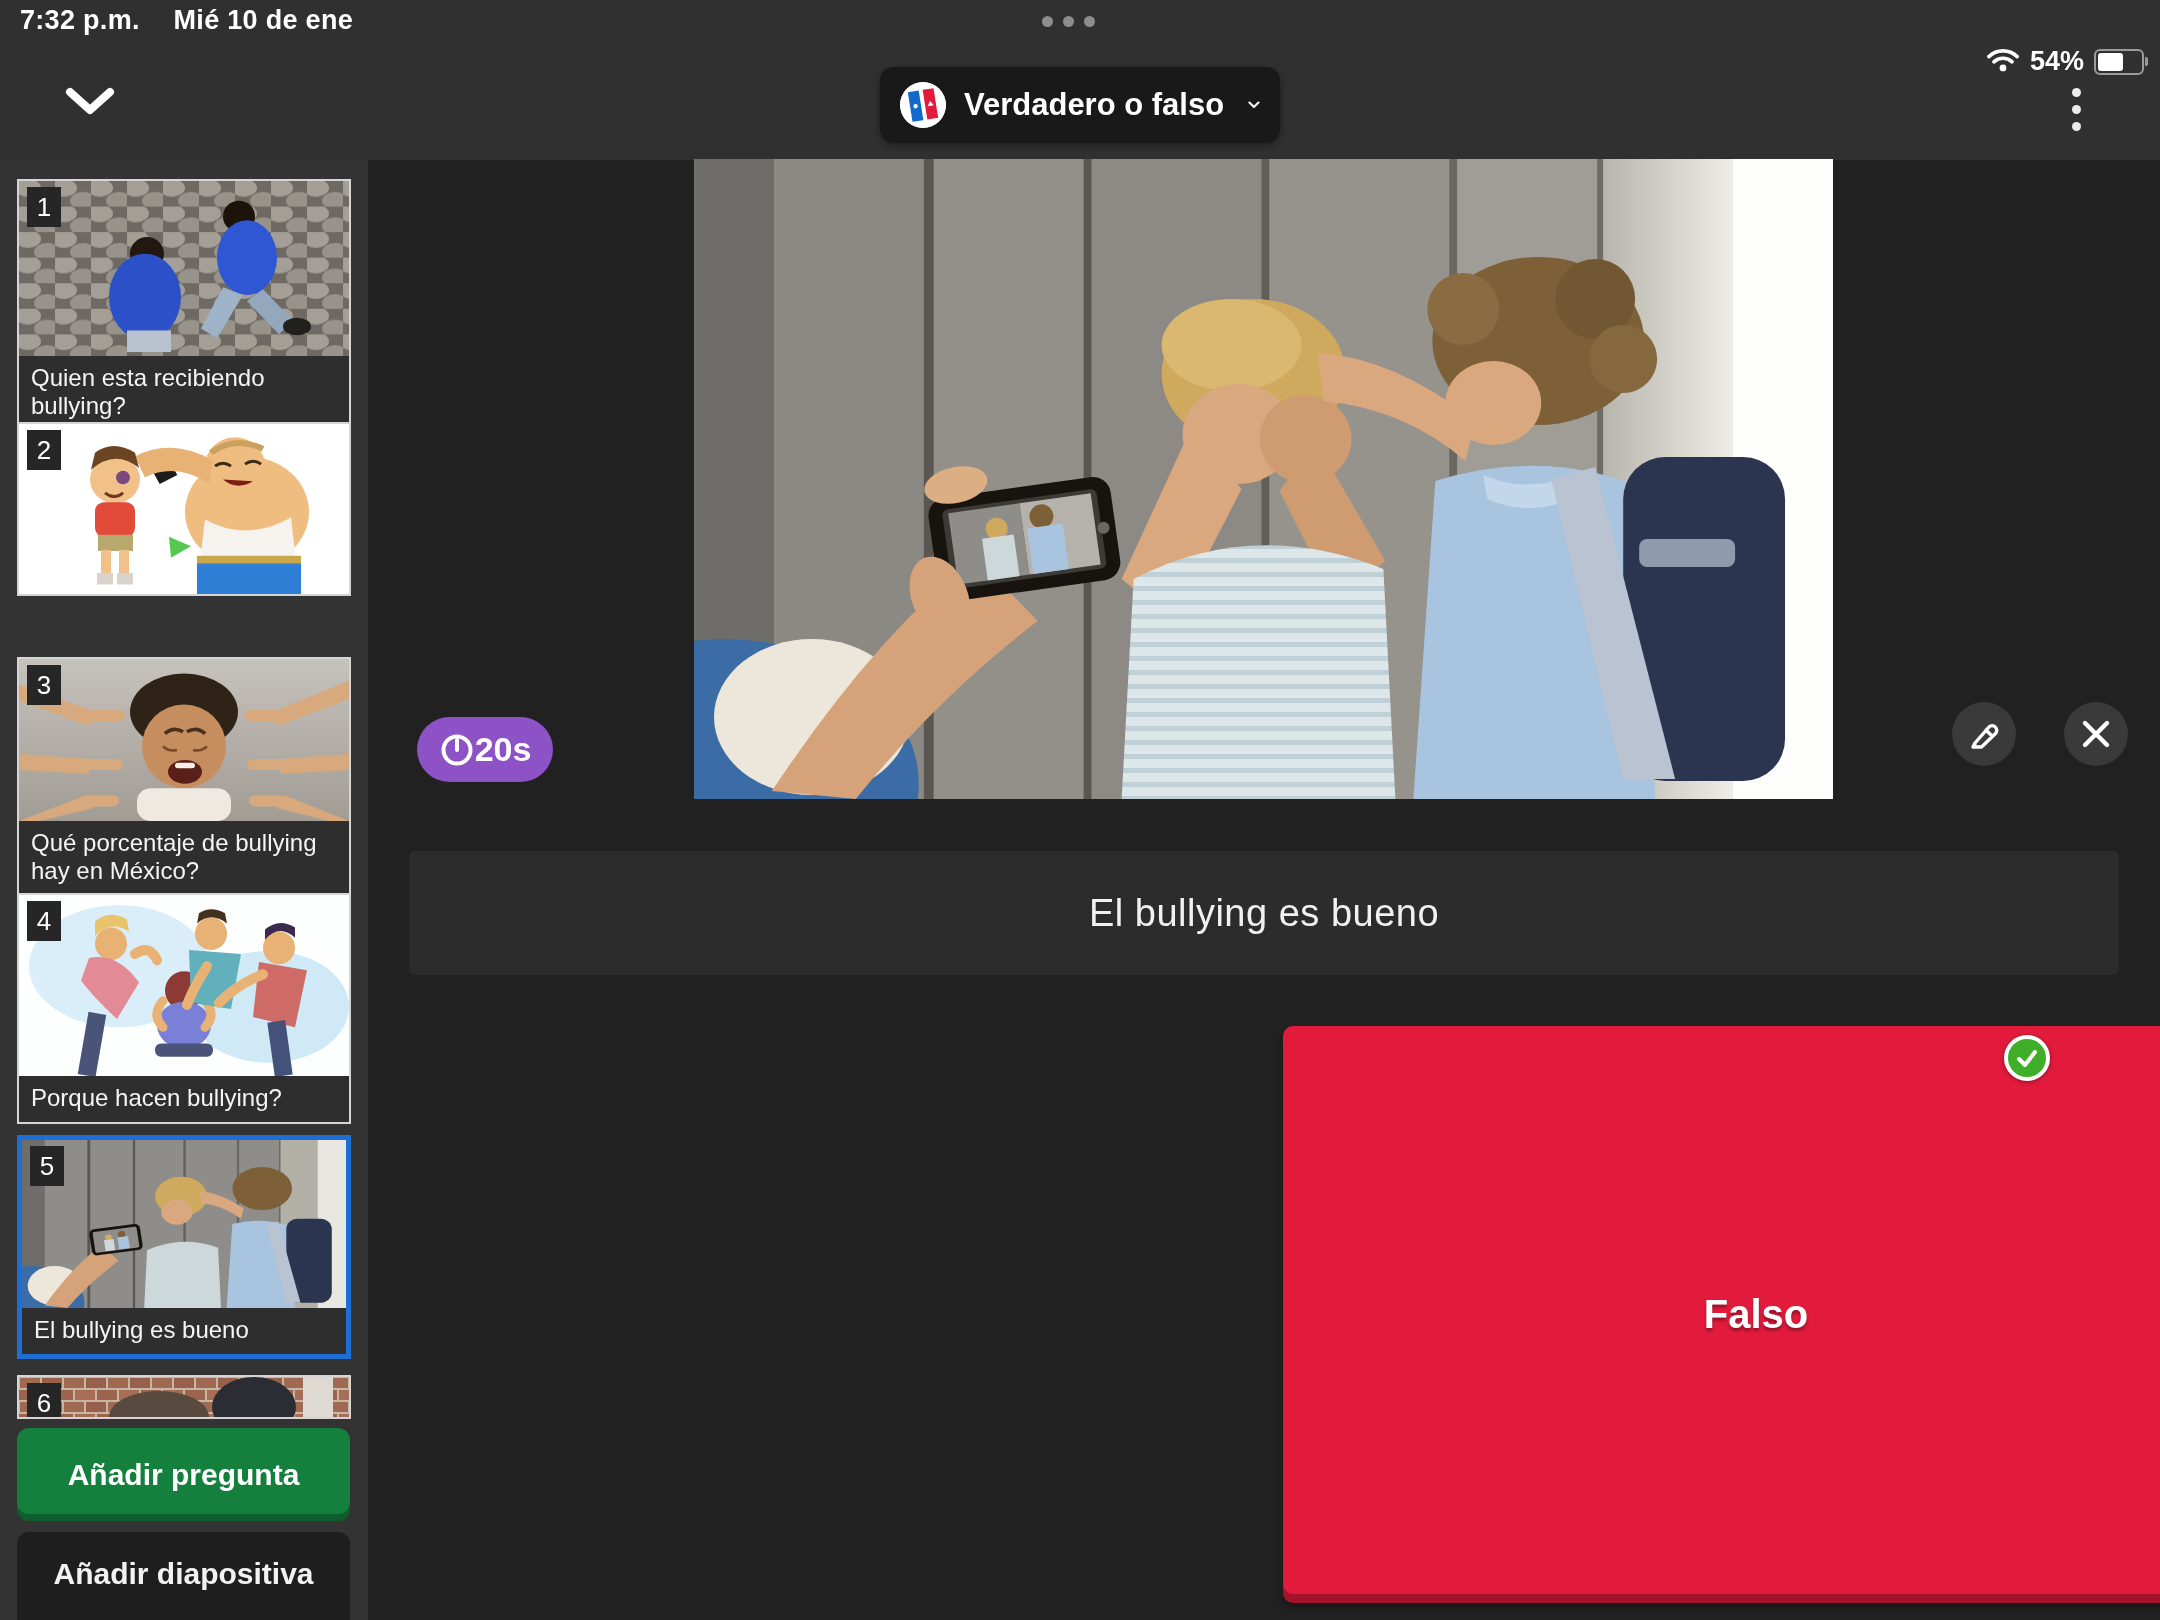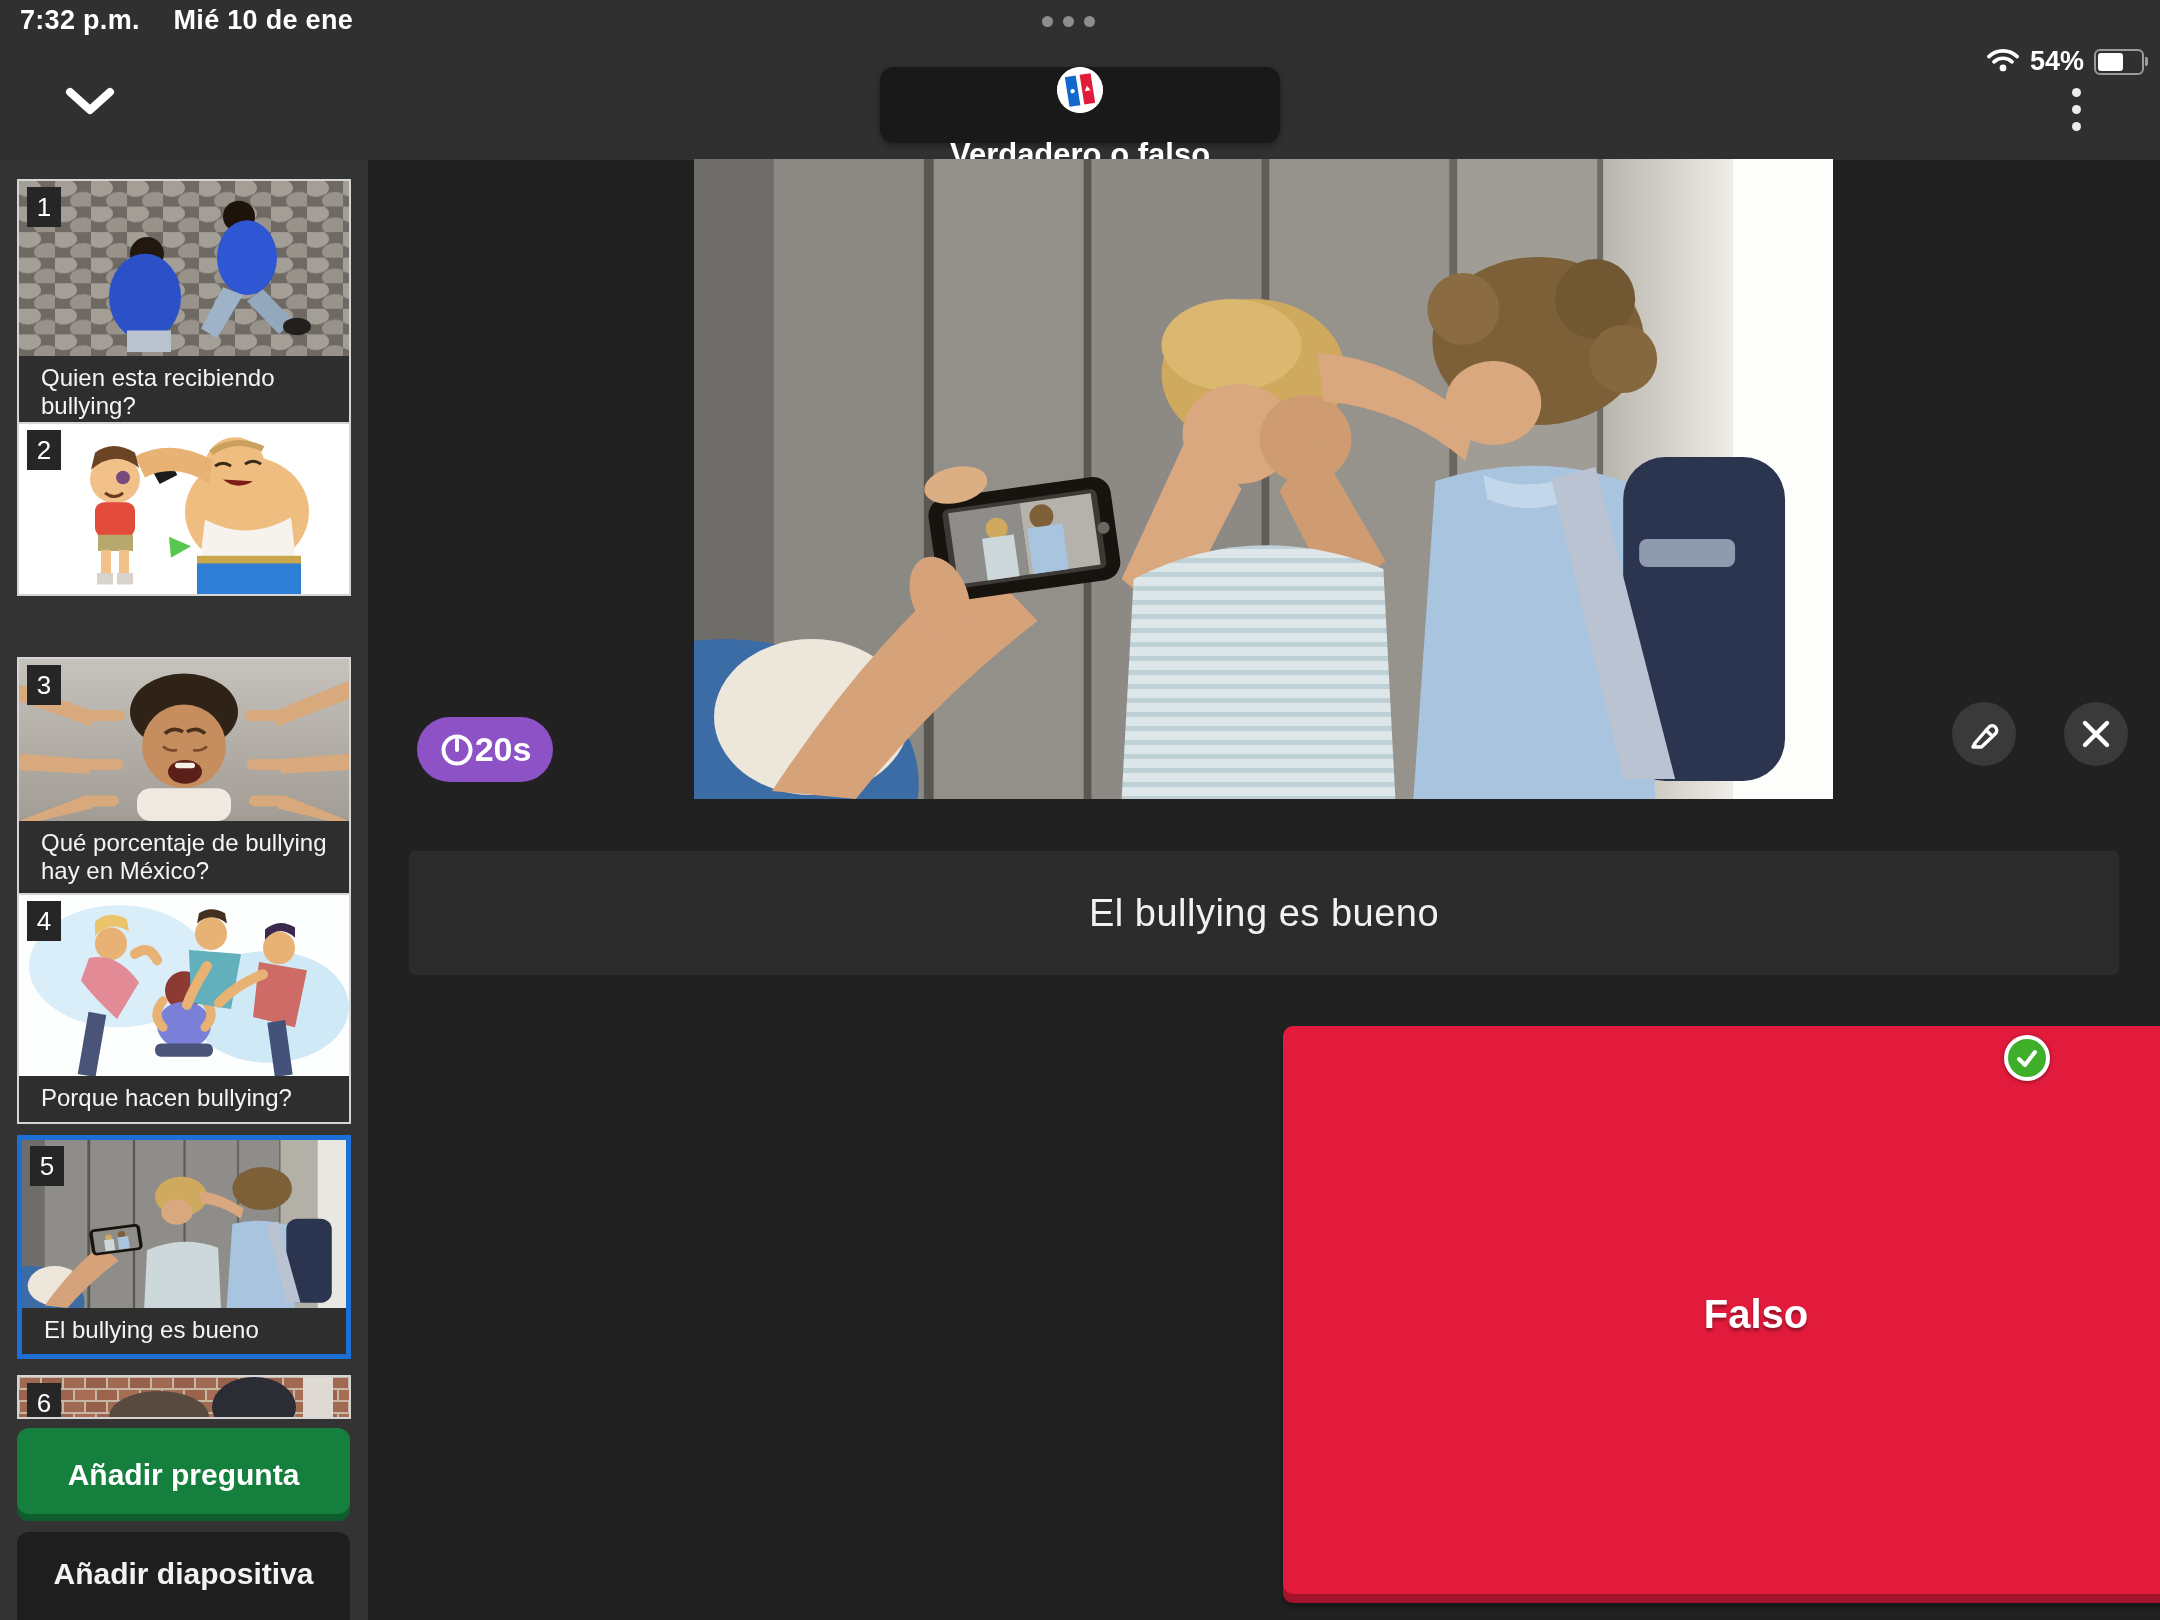--- a/index.html
+++ b/index.html
@@ -14,36 +14,36 @@
   .mt-dots{position:absolute;left:1042px;top:16px;display:flex;gap:10px;}
   .mt-dots i{width:11px;height:11px;border-radius:50%;background:#8d8d8d;}
   .status-right{position:absolute;right:16px;top:4px;display:flex;align-items:center;gap:10px;margin-top:42px;}
   .pct{font-size:27px;font-weight:700;}
   .batt{position:relative;width:46px;height:22px;border:2px solid #9b9b9b;border-radius:6px;}
   .batt i{position:absolute;left:2px;top:2px;bottom:2px;width:54%;background:#fff;border-radius:3px;}
   .batt b{position:absolute;right:-6px;top:6px;width:3px;height:9px;background:#9b9b9b;border-radius:0 2px 2px 0;}
 
   .back-chevron{position:absolute;left:64px;top:86px;cursor:pointer;}
   .qtype-pill{position:absolute;left:880px;top:67px;width:400px;height:76px;background:#191919;
-              border-radius:14px;display:flex;align-items:center;gap:24px;padding:0 20px;box-sizing:border-box;
-              box-shadow:0 2px 6px rgba(0,0,0,.4);cursor:pointer;flex-direction:column;}
+              border-radius:14px;display:flex;align-items:center;gap:18px;padding:0 20px;box-sizing:border-box;
+              box-shadow:0 2px 6px rgba(0,0,0,.4);cursor:pointer;}
   .qtype-icon{width:46px;height:46px;border-radius:50%;background:#fff;flex:0 0 auto;position:relative;overflow:hidden;}
   .qtype-label{font-size:31px;font-weight:700;white-space:nowrap;}
   .kebab{position:absolute;left:2066px;top:82px;display:flex;flex-direction:column;gap:8px;cursor:pointer;padding:6px;}
   .kebab i{width:9px;height:9px;border-radius:50%;background:#ececec;}
 
   
   .sidebar{position:absolute;left:0;top:160px;width:368px;height:1460px;background:#333333;}
   .qcard{position:absolute;left:17px;width:334px;background:#2e2e2e;border:2px solid #d5d5d5;
          box-sizing:border-box;overflow:hidden;cursor:pointer;}
   .qcard .thumb{position:relative;width:100%;overflow:hidden;background:#777;}
   .qcard .thumb svg{display:block;width:100%;height:100%;}
   .qnum{position:absolute;left:8px;top:6px;min-width:34px;height:40px;background:#262626;color:#fff;
         font-size:26px;font-weight:500;display:flex;align-items:center;justify-content:center;padding:0 6px;box-sizing:border-box;}
-  .qcap{padding:8px 12px 10px 22px;font-size:24px;line-height:1.18;color:#f4f4f4;font-weight:400;}
+  .qcap{padding:8px 12px 10px 12px;font-size:24px;line-height:1.18;color:#f4f4f4;font-weight:400;}
   .qcard.selected{border:5px solid #1d6fd6;}
   .side-btn{position:absolute;left:17px;width:333px;border-radius:12px;display:flex;align-items:center;
             justify-content:center;font-weight:700;font-size:30px;cursor:pointer;box-sizing:border-box;}
   .btn-add-q{top:1428px;height:93px;background:#15803d;box-shadow:inset 0 -7px 0 rgba(0,0,0,.28);}
   .btn-add-s{top:1532px;height:110px;background:#1e1e1e;color:#f2f2f2;}
 
   
   .media{position:absolute;left:694px;top:159px;width:1139px;height:640px;background:#ffffff;cursor:pointer;}
   .media svg{display:block;width:100%;height:100%;}
   .timer-pill{position:absolute;left:417px;top:717px;width:136px;height:65px;border-radius:33px;

